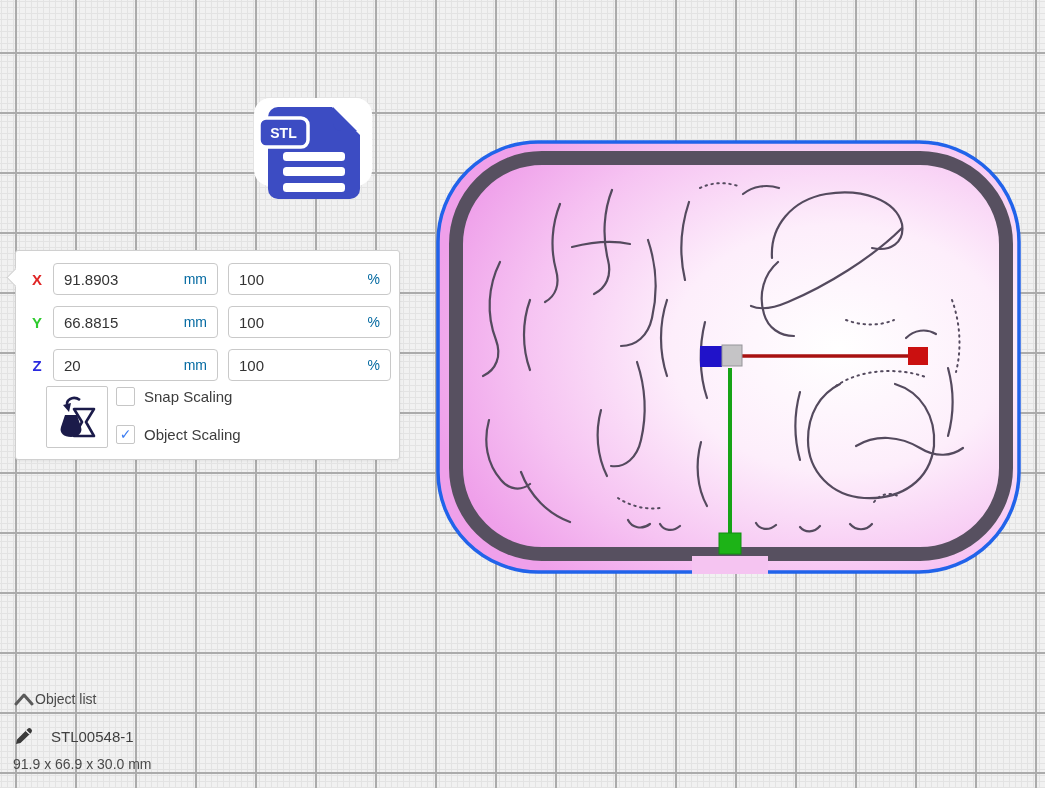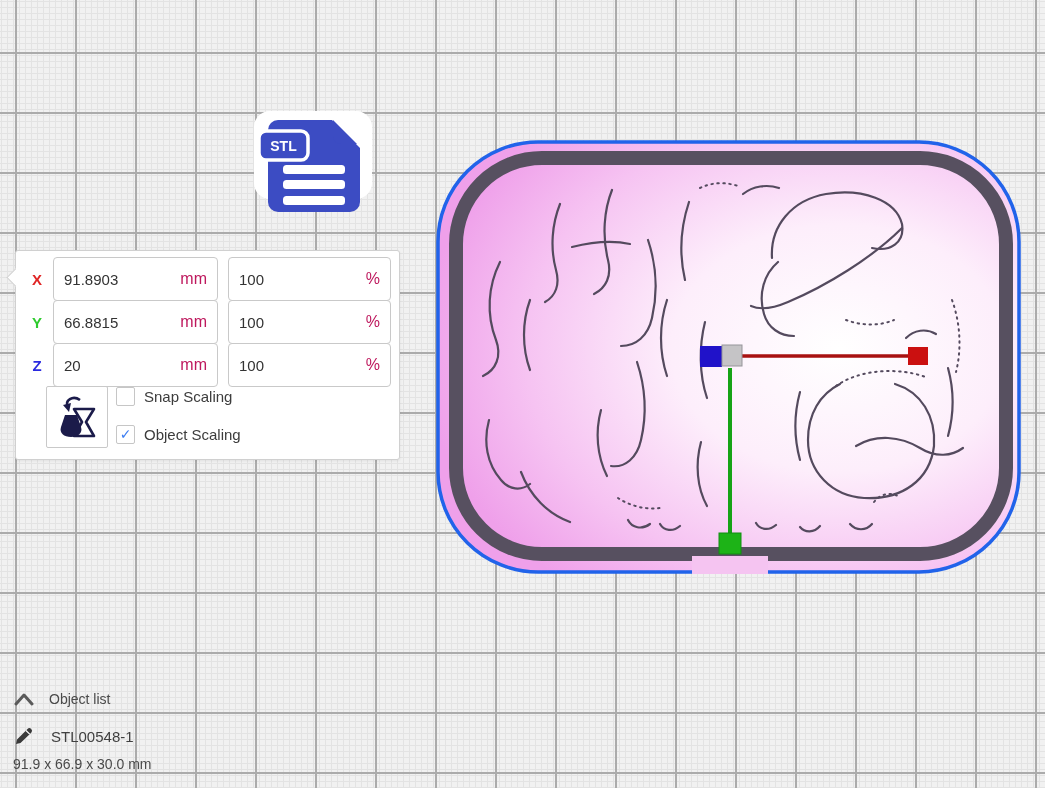--- a/index.html
+++ b/index.html
@@ -17,66 +17,66 @@
       linear-gradient(90deg,#ababab 2px, transparent 2px),
       linear-gradient(#e3e3e3 1px, transparent 1px),
       linear-gradient(90deg,#e3e3e3 1px, transparent 1px);
     background-size:60px 60px,60px 60px,6px 6px,6px 6px;
     background-position:0 52px,15px 0,0 1px,1px 0;
   }
   
   .scene{position:absolute;inset:0;}
   
   .stl-card{
-    position:absolute;left:254px;top:111px;width:118px;height:88px;
+    position:absolute;left:254px;top:98px;width:118px;height:88px;
     background:#ffffff;border-radius:16px;
   }
   
   .panel{
     position:absolute;left:15px;top:250px;width:383px;height:208px;
     background:#ffffff;border:1px solid #d0d0d0;border-radius:3px;
     box-shadow:0 1px 3px rgba(0,0,0,.07);
   }
   .panel::before{
     content:"";position:absolute;left:-7px;top:20px;width:12px;height:12px;
     background:#fff;border-left:1px solid #d0d0d0;border-bottom:1px solid #d0d0d0;
     transform:rotate(45deg);
   }
   .axis-row{display:flex;align-items:center;margin:13px 0 8px 13px;height:30px;gap:8px;}
   .axis-label{width:16px;text-align:center;font-size:15px;font-weight:600;}
   .axis-x{color:#e02525;}
   .axis-y{color:#2ecb2e;}
   .axis-z{color:#2a2ae0;}
   .field{
     display:flex;align-items:center;border:1px solid #c9c9c9;border-radius:4px;
-    height:44px;padding:0 10px;background:#fff;box-sizing:border-box;
+    height:32px;padding:0 10px;background:#fff;box-sizing:border-box;
   }
   .field.mm{width:165px;}
   .field.pct{width:163px;margin-left:2px;}
   .field input{
     border:none;outline:none;background:transparent;flex:1;min-width:0;
     font-family:inherit;font-size:15px;color:#333;padding:0;
   }
-  .unit{color:#be185d;font-size:16px;margin-left:8px;white-space:nowrap;}
+  .unit{color:#0369a1;font-size:14px;margin-left:8px;white-space:nowrap;}
   .reset-btn{
     position:absolute;left:30px;top:135px;width:62px;height:62px;
     background:#fff;border:1px solid #c9c9c9;border-radius:2px;
     display:flex;align-items:center;justify-content:center;cursor:pointer;padding:0;
   }
   .checks{position:absolute;left:100px;top:135px;}
   .check-row{display:flex;align-items:center;height:20px;margin-bottom:18px;cursor:pointer;}
   .checkbox{
     width:19px;height:19px;border:1px solid #c6c6c6;border-radius:2px;background:#fff;
     display:flex;align-items:center;justify-content:center;box-sizing:border-box;
     font-size:14px;font-weight:bold;color:#3d7ef2;line-height:1;
   }
   .check-label{margin-left:9px;font-size:15px;color:#3c3c3c;}
   
   .objlist-header{position:absolute;left:14px;top:691px;display:flex;align-items:center;cursor:pointer;}
-  .objlist-header .lbl{margin-left:15px;font-size:14px;color:#4a4a4a;}
+  .objlist-header .lbl{margin-left:1px;font-size:14px;color:#4a4a4a;}
   .objlist-item{position:absolute;left:14px;top:726px;display:flex;align-items:center;}
   .objlist-item .nm{margin-left:17px;font-size:15px;color:#3f3f3f;}
   .objlist-dims{position:absolute;left:13px;top:756px;font-size:14px;color:#4a4a4a;}
 </style>
 </head>
 <body>
 
 <div class="viewport">
 
   <svg class="scene" width="1045" height="788" viewBox="0 0 1045 788">

